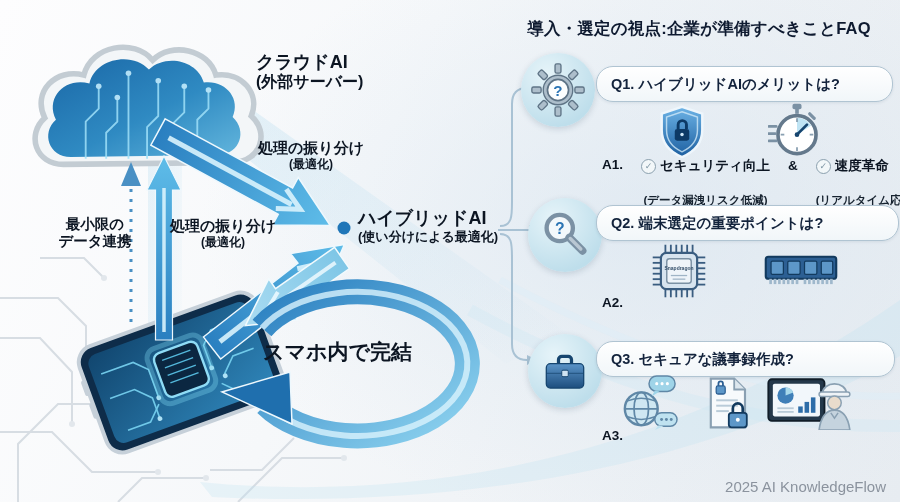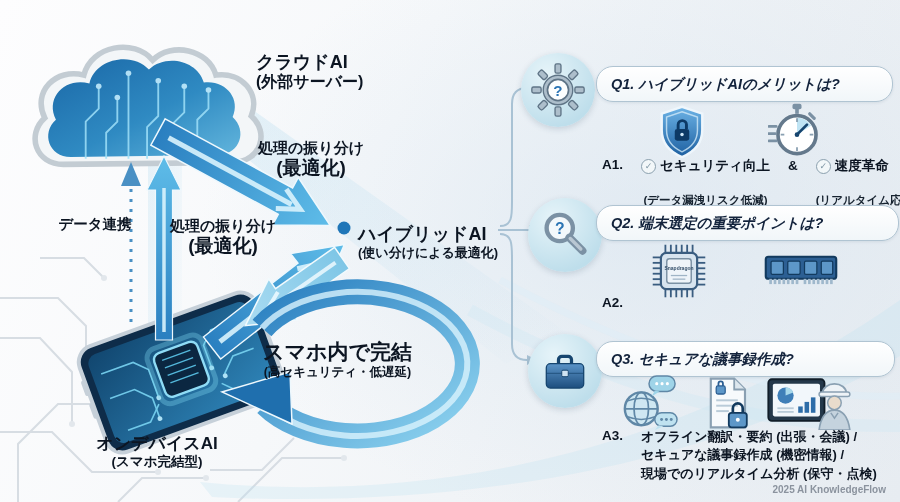--- a/index.html
+++ b/index.html
@@ -8,48 +8,48 @@
       radial-gradient(ellipse 620px 420px at 72% 45%, rgba(213,227,239,.55), rgba(213,227,239,0) 72%),
       linear-gradient(112deg,#fdfdfe 0%,#f6f8fa 40%,#ecf0f4 78%,#e7ecf1 100%);
   }
   .abs{position:absolute;}
   .jp{font-weight:700;color:#0c1522;line-height:1.18;}
   .ctr{text-align:center;}
   
   .cloud-title{font-size:18px;}
   .cloud-sub{font-size:16px;}
   .route{font-size:15px;}
-  .route .l2{font-size:19px;}
+  .route .l2{font-size:12px;}
   .minimal{font-size:14.5px;}
   .hybrid-title{font-size:18px;}
   .hybrid-sub{font-size:13px;}
   .loop-l1{font-size:21px;}
   .loop-l2{font-size:12.5px;}
   .device-title{font-size:17px;}
   .device-sub{font-size:13.5px;}
   
   .faq-title{font-size:16.5px;color:#0e1a30;letter-spacing:.2px;}
   .qicon{width:74px;height:74px;border-radius:50%;
     background:radial-gradient(circle at 35% 28%,#e6f4f9,#bedeeb 75%);
     display:flex;align-items:center;justify-content:center;
     box-shadow:0 2px 6px rgba(40,70,100,.18);}
   .qpill{height:34px;border-radius:17px;border:1.5px solid #b0c4d2;
     background:linear-gradient(180deg,#ffffff,#f1f6f9);
     display:flex;align-items:center;padding:0 5px 0 14px;
-    box-shadow:0 1px 3px rgba(40,70,100,.10);font-style:italic;}
+    box-shadow:0 1px 3px rgba(40,70,100,.10);}
   .qpill span{font-size:14.5px;font-weight:700;color:#13233c;white-space:nowrap;}
   .answer{display:flex;gap:18px;align-items:flex-start;}
   .aprefix{font-size:13.5px;font-weight:700;color:#0c1522;}
   .aline{font-size:13.5px;font-weight:700;color:#0c1522;display:flex;align-items:center;gap:4px;white-space:nowrap;}
   .asub{font-size:11.5px;font-weight:700;color:#16222f;text-align:center;margin-top:18px;white-space:nowrap;}
   .amp{font-size:13.5px;font-weight:700;color:#0c1522;padding-top:1px;}
   .a3line{font-size:13px;font-weight:700;color:#0c1522;line-height:1.42;white-space:nowrap;}
   .check{display:inline-flex;width:13px;height:13px;border:1.6px solid #8ba0ae;border-radius:50%;
     align-items:center;justify-content:center;font-size:9px;color:#7e95a4;flex:0 0 auto;background:#f2f7f9;}
-  .footer{font-size:10px;font-weight:700;color:#8b939e;}
+  .footer{font-size:15px;font-weight:400;color:#8b939e;}
 </style>
 </head>
 <body>
 
 <div id="canvas">
 
   <svg class="abs" style="left:0;top:0" width="900" height="502" viewBox="0 0 900 502">
     <defs>
       <linearGradient id="agrad" x1="0" y1="0" x2="1" y2="0">
         <stop offset="0" stop-color="#2a7fc0"></stop>
@@ -218,38 +218,35 @@
     <div>処理の振り分け</div>
     <div class="l2">(最適化)</div>
   </div>
 
   <div class="abs jp ctr route" style="left:153px;top:217px;width:140px">
     <div>処理の振り分け</div>
     <div class="l2">(最適化)</div>
   </div>
 
   <div class="abs jp ctr minimal" style="left:36px;top:216px;width:118px">
+    <div>最小限の</div>
     <div>データ連携</div>
   </div>
 
-  <div class="abs jp" style="left:358px;top:224px">
+  <div class="abs jp" style="left:358px;top:208px">
     <div class="hybrid-title">ハイブリッドAI</div>
     <div class="hybrid-sub">(使い分けによる最適化)</div>
   </div>
 
   <div class="abs jp ctr" style="left:245px;top:340px;width:185px">
     <div class="loop-l1">スマホ内で完結</div>
-    <div class="loop-l2">(高セキュリティ・低遅延)</div>
-  </div>
-
-  <div class="abs jp ctr" style="left:72px;top:434px;width:170px">
-    <div class="device-title">オンデバイスAI</div>
-    <div class="device-sub">(スマホ完結型)</div>
-  </div>
-
+  </div>
+
+
+  <div class="abs jp ctr faq-title" style="left:503px;top:19px;width:392px">導入・選定の視点:企業が準備すべきことFAQ</div>
 
   <div class="abs qicon" style="left:521px;top:53px">
     <svg width="54" height="54" viewBox="0 0 64 64">
       <g fill="#adbecb" stroke="#5f7486" stroke-width="1.6">
         <rect x="28.5" y="1" width="7" height="11" rx="2"></rect>
         <rect x="28.5" y="1" width="7" height="11" rx="2" transform="rotate(45 32 32)"></rect>
         <rect x="28.5" y="1" width="7" height="11" rx="2" transform="rotate(90 32 32)"></rect>
         <rect x="28.5" y="1" width="7" height="11" rx="2" transform="rotate(135 32 32)"></rect>
         <rect x="28.5" y="1" width="7" height="11" rx="2" transform="rotate(180 32 32)"></rect>
         <rect x="28.5" y="1" width="7" height="11" rx="2" transform="rotate(225 32 32)"></rect>
@@ -458,21 +455,16 @@
       </g>
     <path d="M62,23 a13,10 0 0 1 26,0 Z" fill="#eef3f7" stroke="#8aa0b2" stroke-width="2"></path>
     <rect x="58" y="22" width="34" height="5" rx="2.5" fill="#eef3f7" stroke="#8aa0b2" stroke-width="1.6"></rect>
     <circle cx="75" cy="34" r="7.5" fill="#e9dccc" stroke="#8aa0b2" stroke-width="1.6"></circle>
     <path d="M58,64 q3,-22 17,-22 q14,0 17,22 z" fill="#c5d3de" stroke="#8aa0b2" stroke-width="1.8"></path>
     <path d="M71,45 l4,6 l4,-6" fill="none" stroke="#8aa0b2" stroke-width="1.6"></path>
   </svg>
 
   <div class="abs answer" style="left:602px;top:428px">
     <span class="aprefix">A3.</span>
-    <div>
-      <div class="a3line">オフライン翻訳・要約 (出張・会議) /</div>
-      <div class="a3line">セキュアな議事録作成 (機密情報) /</div>
-      <div class="a3line">現場でのリアルタイム分析 (保守・点検)</div>
-    </div>
   </div>
 
   <div class="abs footer" style="right:14px;bottom:7px">2025 AI KnowledgeFlow</div>
 </div>
 
 </body></html>

